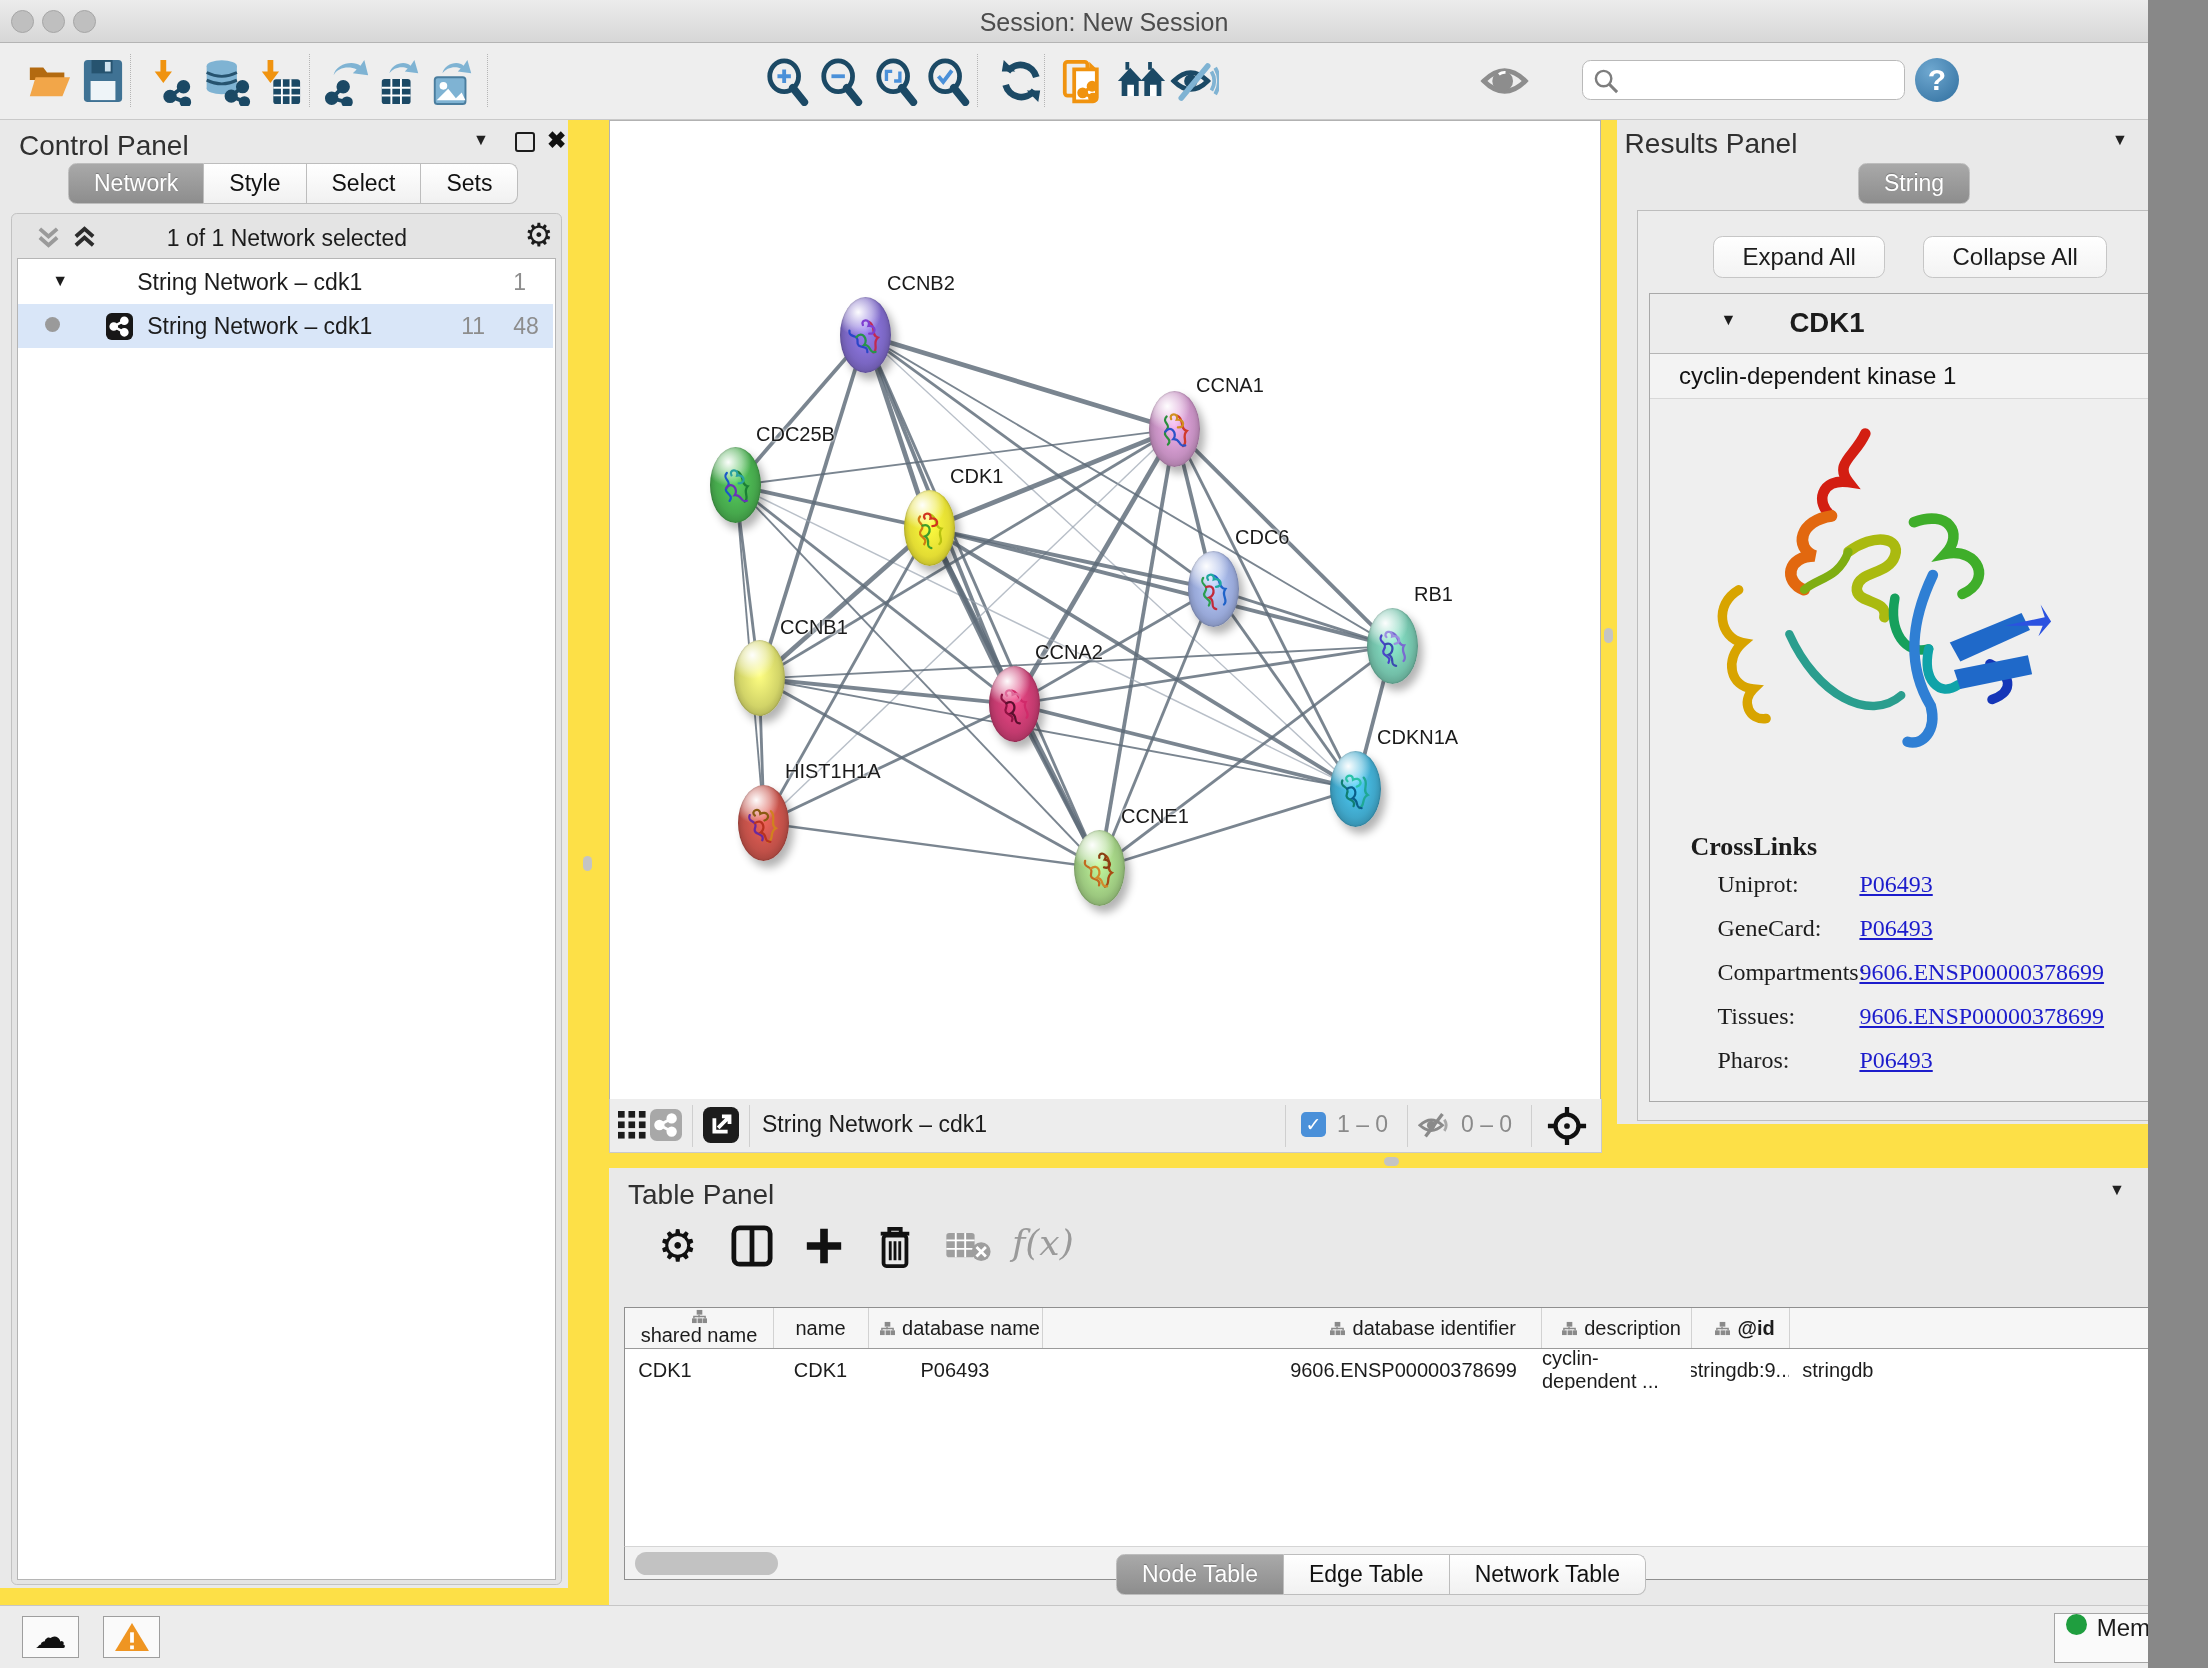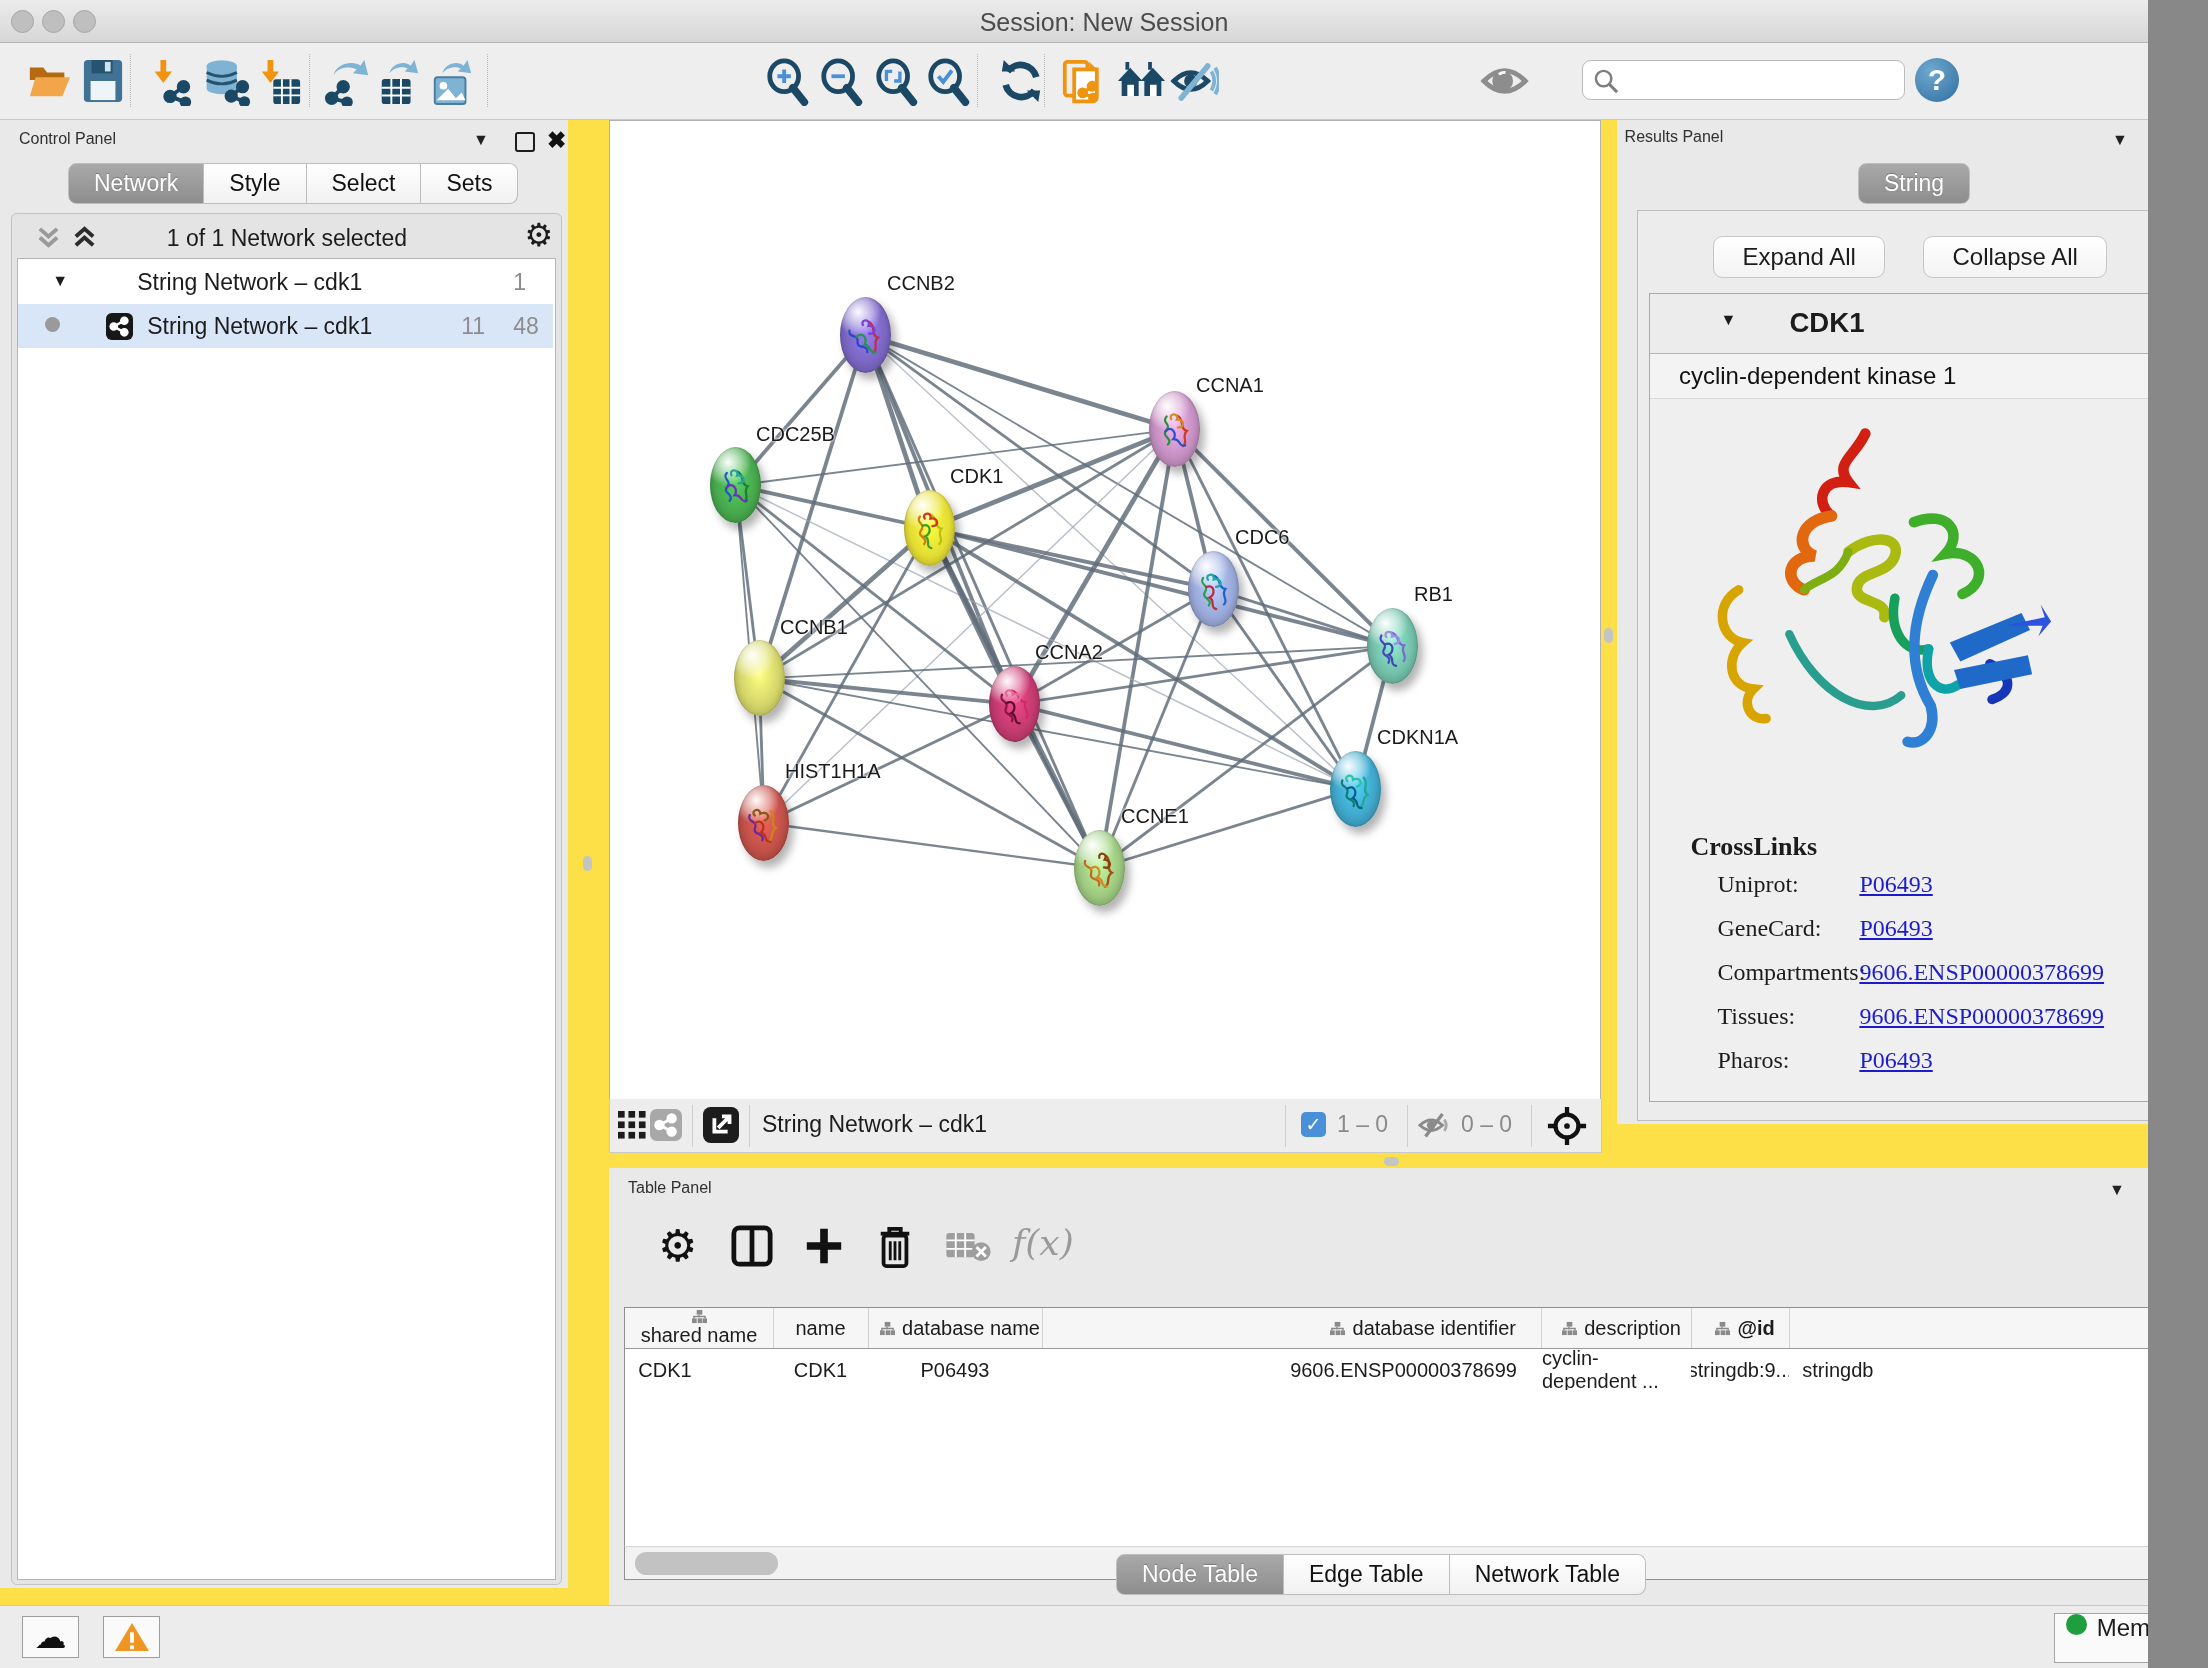--- a/index.html
+++ b/index.html
@@ -15,21 +15,21 @@
   #toolbar{left:0;top:43px;width:2208px;height:76px;background:#eeeeee;border-bottom:1px solid #c9c9c9;}
   .tb-sep{top:11.4px;width:0;height:53px;border-left:1.9px dotted #b5b5b5;}
   .tb-ic{top:15px;cursor:pointer;}
   #search-box{left:1582px;top:17px;width:321px;height:38px;background:#fff;border:1px solid #b9b9b9;
      border-radius:8.6px;}
   #search-box input{position:absolute;left:42px;top:1.9px;width:266px;height:30px;border:0;outline:0;font-size:21px;background:transparent;}
   #help-btn{left:1915px;top:15px;width:44px;height:44px;border-radius:50%;
      background:radial-gradient(circle at 35% 30%,#6fa8d0,#2f6e9e);color:#fff;font-size:30px;font-weight:bold;
      text-align:center;line-height:44px;cursor:pointer;}
   
-  .panel-title{font-size:16px;color:#303030;}
+  .panel-title{font-size:28px;color:#303030;}
   .hdr-tri{font-size:16px;color:#222;cursor:pointer;}
   .hdr-float{width:16px;height:16px;border:2.4px solid #1c1c1c;border-radius:2.9px;cursor:pointer;}
   .hdr-close{font-size:23px;color:#111;font-weight:bold;cursor:pointer;}
   .seg-wrap{display:flex;}
   .seg{height:39px;line-height:39px;padding:0 25px;font-size:23px;background:linear-gradient(#ffffff,#f1f1f1);
        border:1px solid #bdbdbd;border-left-width:0;color:#111;cursor:pointer;white-space:nowrap;}
   .seg:first-child{border-left-width:1px;border-radius:8.6px 0 0 8.6px;}
   .seg:last-child{border-radius:0 8.6px 8.6px 0;}
   .seg.active{background:linear-gradient(#a9a9a9,#8d8d8d);color:#fff;text-shadow:0 -1px 1px rgba(0,0,0,.25);}
   .seg.single{border-radius:8.6px;border-left-width:1px;}

